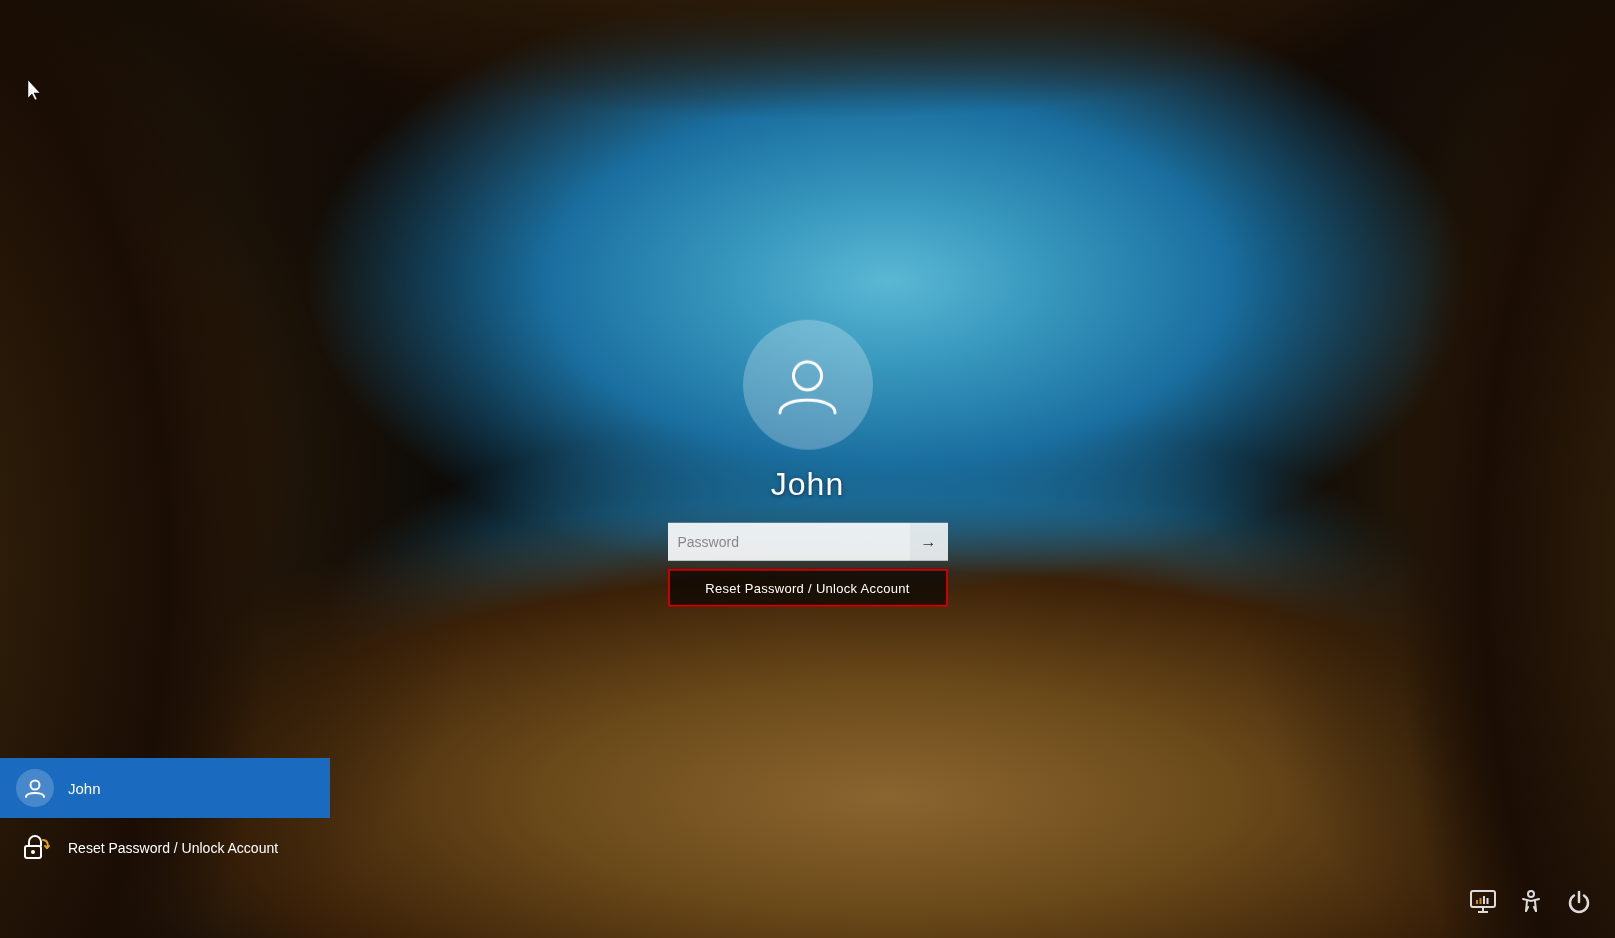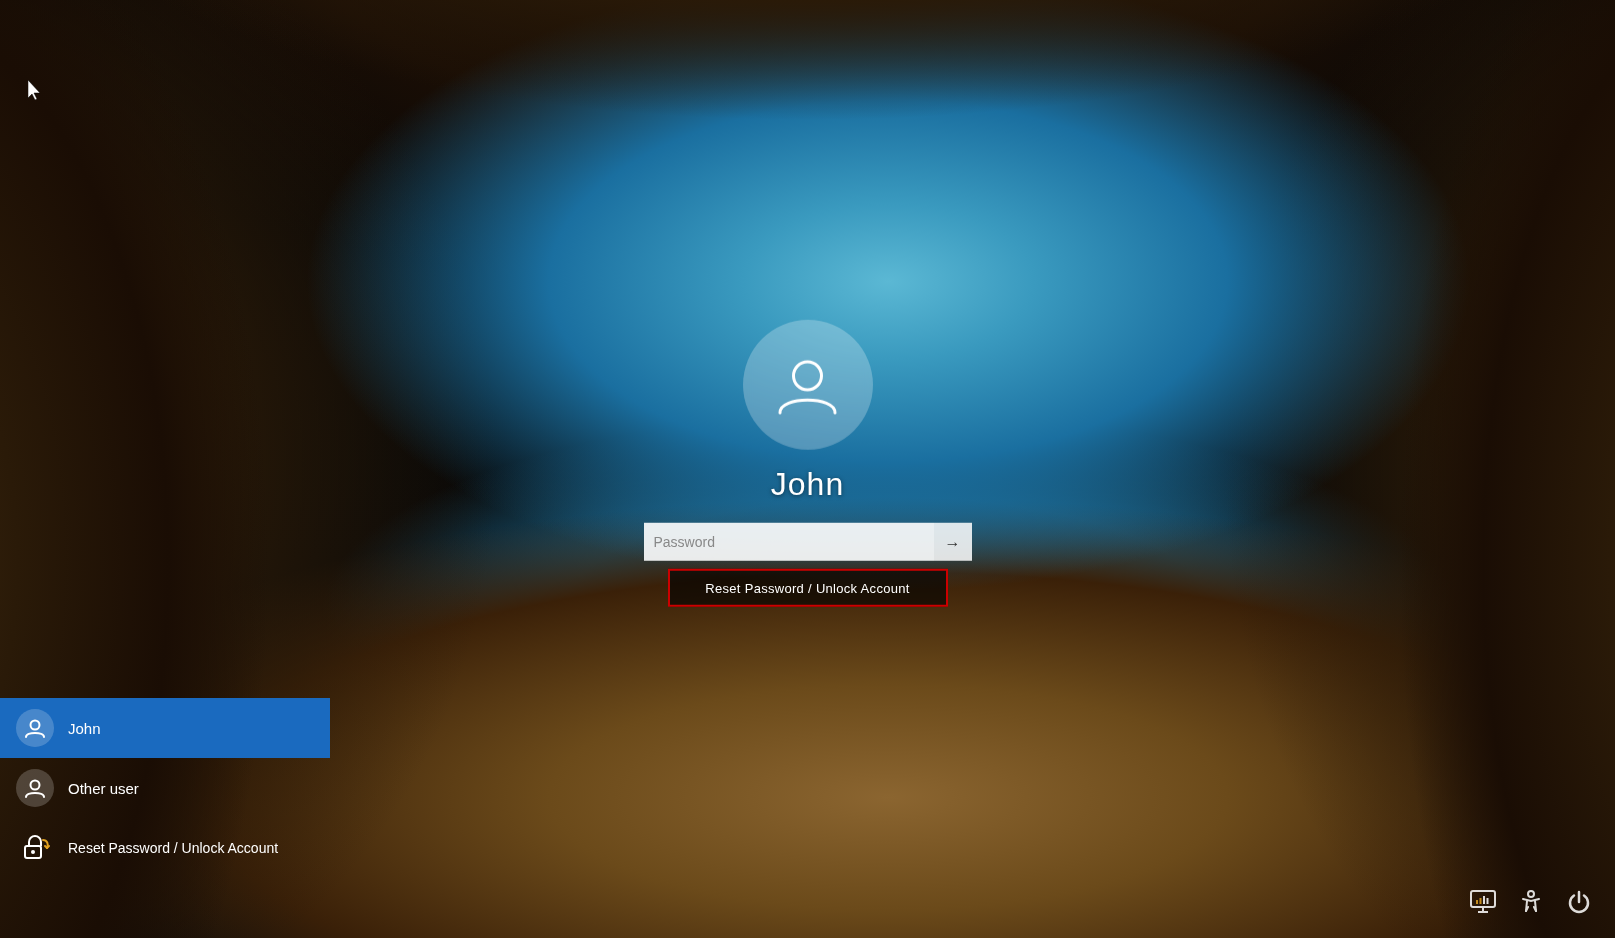--- a/index.html
+++ b/index.html
@@ -103,21 +103,21 @@
       font-size: 32px;
       font-weight: 300;
       letter-spacing: 1px;
       margin-bottom: 20px;
       text-shadow: 0 1px 4px rgba(0,0,0,0.5);
     }
 
     .password-row {
       display: flex;
       align-items: center;
-      width: 328px;
+      width: 280px;
       margin-bottom: 8px;
     }
 
     .password-input {
       flex: 1;
       height: 38px;
       background: rgba(255,255,255,0.9);
       border: none;
       outline: none;
       padding: 0 10px;
@@ -285,29 +285,20 @@
   <div class="user-item active">
     <div class="user-item-avatar">
       <svg width="24" height="24" viewBox="0 0 24 24" fill="none" xmlns="http://www.w3.org/2000/svg">
         <circle cx="12" cy="9" r="4.5" stroke="white" stroke-width="2" fill="none"></circle>
         <path d="M3 21 C3 15.5 21 15.5 21 21" stroke="white" stroke-width="2" fill="none" stroke-linecap="round"></path>
       </svg>
     </div>
     <span class="user-item-name">John</span>
   </div>
 
-  <div class="user-item">
-    <div class="user-item-avatar">
-      <svg width="24" height="24" viewBox="0 0 24 24" fill="none" xmlns="http://www.w3.org/2000/svg">
-        <circle cx="12" cy="9" r="4.5" stroke="white" stroke-width="2" fill="none"></circle>
-        <path d="M3 21 C3 15.5 21 15.5 21 21" stroke="white" stroke-width="2" fill="none" stroke-linecap="round"></path>
-      </svg>
-    </div>
-    <span class="user-item-name">Other user</span>
-  </div>
 
   <div class="reset-item">
     <div class="reset-item-icon">
       <svg width="36" height="36" viewBox="0 0 36 36" fill="none" xmlns="http://www.w3.org/2000/svg">
 
         <rect x="8" y="16" width="16" height="12" rx="2" stroke="white" stroke-width="2" fill="none"></rect>
         <path d="M12 16v-4a6 6 0 0 1 12 0v4" stroke="white" stroke-width="2" fill="none"></path>
         <circle cx="16" cy="22" r="2" fill="white"></circle>
 
         <path d="M26 10 C30 10 32 14 30 18" stroke="#e0a020" stroke-width="2" fill="none" stroke-linecap="round"></path>

